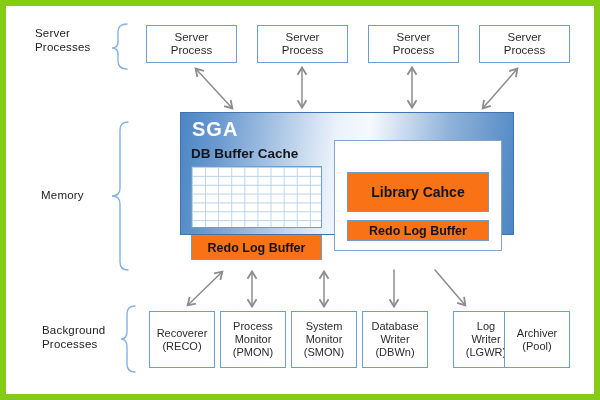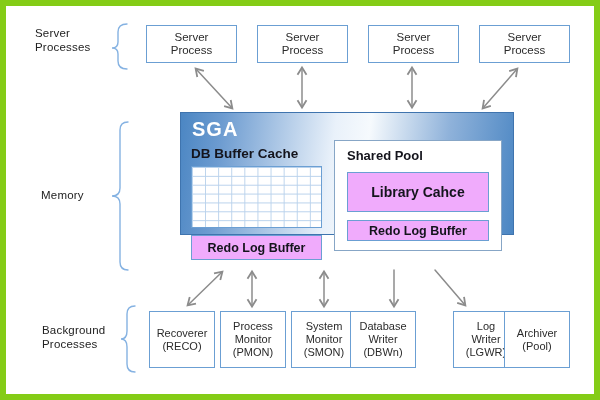--- a/index.html
+++ b/index.html
@@ -38,21 +38,21 @@
     position:absolute;left:10px;top:33px;font-size:13.5px;font-weight:bold;color:#14141c;
   }
   #dbc-grid{
     position:absolute;left:10px;top:53px;width:131px;height:62px;box-sizing:border-box;
     background-color:#fff;border:1px solid #6b9fd3;
     background-image:linear-gradient(to right,#b9d2ec 1px,transparent 1px),
                      linear-gradient(to bottom,#b9d2ec 1px,transparent 1px);
     background-size:13.1px 8.86px;
   }
   .inner-box{
-    position:absolute;box-sizing:border-box;background:#f0abfc;border:1.5px solid #6b9fd3;
+    position:absolute;box-sizing:border-box;background:#f97316;border:1.5px solid #6b9fd3;
     display:flex;align-items:center;justify-content:center;
     font-weight:bold;color:#14141c;text-align:center;
   }
   #redo-left{left:10px;top:122px;width:131px;height:25px;font-size:12.5px;}
   #shared-pool{
     position:absolute;left:153px;top:27px;width:168px;height:111px;box-sizing:border-box;
     background:#fff;border:1px solid #87a6c6;
   }
   #shared-pool-label{position:absolute;left:12px;top:7px;font-size:13px;font-weight:bold;color:#14141c;}
   #library-cache{left:12px;top:31px;width:142px;height:40px;font-size:14px;}
@@ -105,35 +105,34 @@
   <div class="proc-box" style="left:473px;">Server
 Process</div>
 
   <div id="sga">
     <div id="sga-title">SGA</div>
     <div id="dbc-label">DB Buffer Cache</div>
     <div id="dbc-grid"></div>
     <div id="redo-left" class="inner-box">Redo Log Buffer</div>
 
     <div id="shared-pool">
-      <div id="shared-pool-label">Shared Pool</div>
       <div id="library-cache" class="inner-box">Library Cahce</div>
       <div id="redo-shared" class="inner-box">Redo Log Buffer</div>
     </div>
   </div>
 
   <div class="bg-box" style="left:143px;">Recoverer
 (RECO)</div>
   <div class="bg-box" style="left:214px;">Process
 Monitor
 (PMON)</div>
   <div class="bg-box" style="left:285px;">System
 Monitor
 (SMON)</div>
-  <div class="bg-box" style="left:344px;">Database
+  <div class="bg-box" style="left:356px;">Database
 Writer
 (DBWn)</div>
   <div class="bg-box" style="left:447px;">Log
 Writer
 (LGWR)</div>
   <div class="bg-box" style="left:498px;">Archiver
 (Pool)</div>
 
 </div>
 

